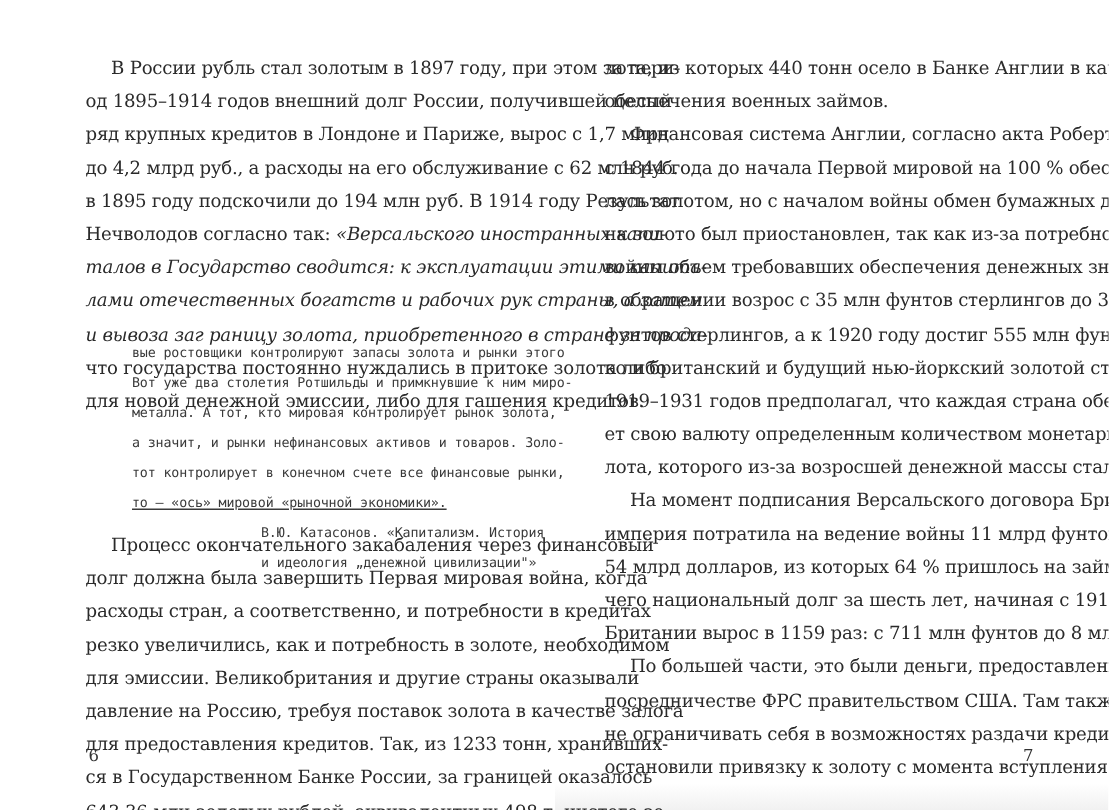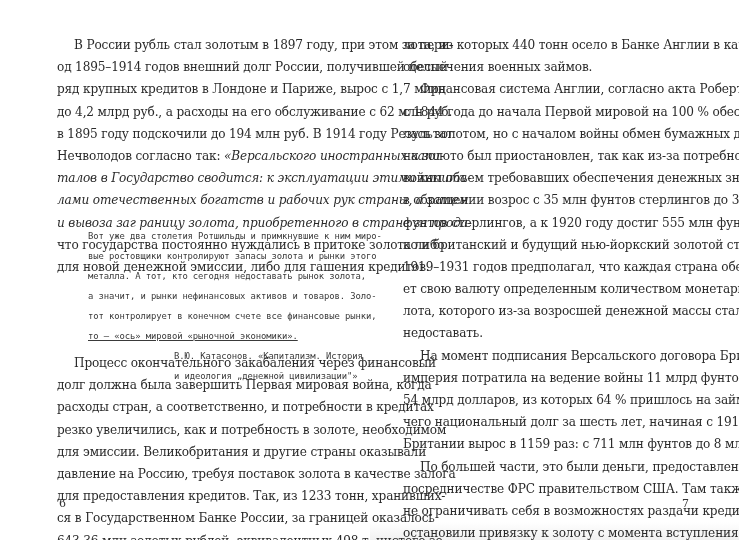--- a/index.html
+++ b/index.html
@@ -57,23 +57,23 @@
       <span class="line">в 1895 году подскочили до 194 млн руб. В 1914 году Результат</span>
       <span class="line"><span>Нечволодов согласно так: </span><span class="ital">«Версальского иностранных капи-</span></span>
       <span class="line ital">талов в Государство сводится: к эксплуатации этими капита-</span>
       <span class="line ital">лами отечественных богатств и рабочих рук страны, а затем</span>
       <span class="line ital">и вывоза заг раницу золота, приобретенного в стране за прода-</span>
       <span class="line">что государства постоянно нуждались в притоке золота либо</span>
       <span class="line">для новой денежной эмиссии, либо для гашения кредитов.</span>
     </div>
 
     <div class="quote">
+      <span class="qline">вые ростовщики контролируют запасы золота и рынки этого</span>
       <span class="qline">Вот уже два столетия Ротшильды и примкнувшие к ним миро-</span>
-      <span class="qline">вые ростовщики контролируют запасы золота и рынки этого</span>
-      <span class="qline">металла. А тот, кто сегодня недоставать рынок золота,</span>
+      <span class="qline">металла. А тот, кто мировая контролирует рынок золота,</span>
       <span class="qline">а значит, и рынки нефинансовых активов и товаров. Золо-</span>
       <span class="qline">тот контролирует в конечном счете все финансовые рынки,</span>
       <span class="qline last">то — «ось» мировой «рыночной экономики».</span>
       <span class="qline attr">В.Ю. Катасонов. «Капитализм. История</span>
       <span class="qline attr">и идеология „денежной цивилизации"»</span>
     </div>
 
     <div class="left-bottom">
       <span class="line ind">Процесс окончательного закабаления через финансовый</span>
       <span class="line">долг должна была завершить Первая мировая война, когда</span>
@@ -97,21 +97,20 @@
         <span class="line">с 1844 года до начала Первой мировой на 100 % обеспечива-</span>
         <span class="line">лась золотом, но с началом войны обмен бумажных денег</span>
         <span class="line">на золото был приостановлен, так как из-за потребностей</span>
         <span class="line">войны объем требовавших обеспечения денежных знаков</span>
         <span class="line">в обращении возрос с 35 млн фунтов стерлингов до 399 млн</span>
         <span class="line">фунтов стерлингов, а к 1920 году достиг 555 млн фунтов. Одна-</span>
         <span class="line">ко и британский и будущий нью-йоркский золотой стандарт</span>
         <span class="line">1919–1931 годов предполагал, что каждая страна обеспечива-</span>
         <span class="line">ет свою валюту определенным количеством монетарного зо-</span>
         <span class="line">лота, которого из-за возросшей денежной массы стало остро</span>
-        <span class="line last">недоставать.</span>
         <span class="line ind">На момент подписания Версальского договора Британская</span>
         <span class="line">империя потратила на ведение войны 11 млрд фунтов или</span>
         <span class="line">54 млрд долларов, из которых 64 % пришлось на займы, из-за</span>
         <span class="line">чего национальный долг за шесть лет, начиная с 1914 года,</span>
         <span class="line last">Британии вырос в 1159 раз: с 711 млн фунтов до 8 млрд фунтов.</span>
         <span class="line ind">По большей части, это были деньги, предоставленные при</span>
         <span class="line">посредничестве ФРС правительством США. Там также, чтобы</span>
         <span class="line">не ограничивать себя в возможностях раздачи кредитов, при-</span>
         <span class="line">остановили привязку к золоту с момента вступления в войну</span>
       </div>

